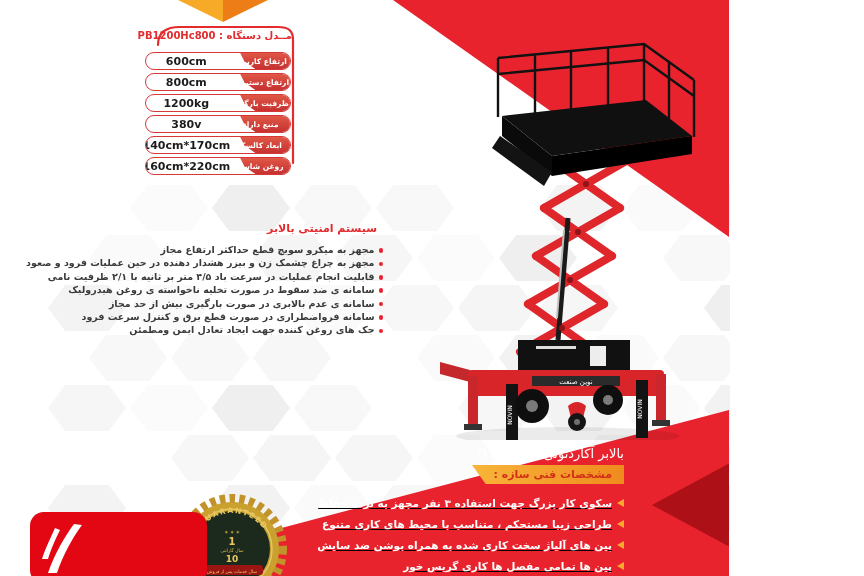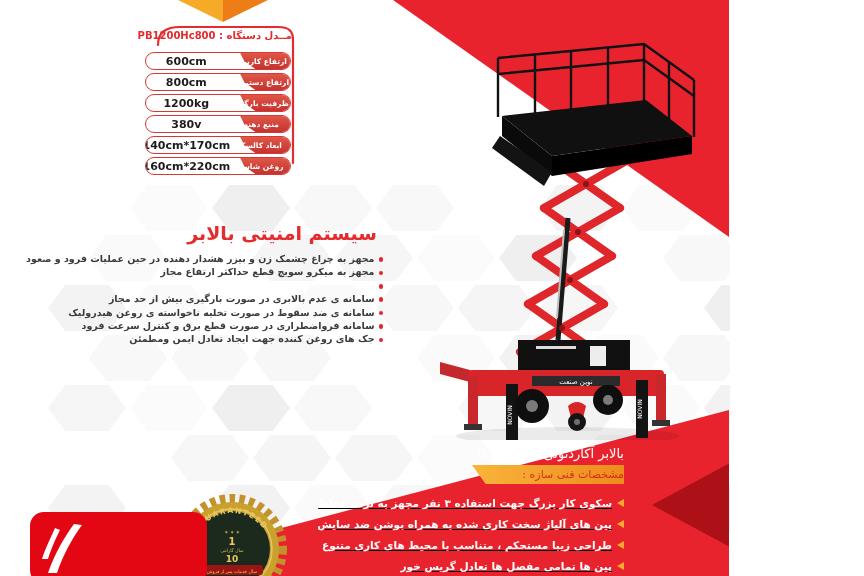--- a/index.html
+++ b/index.html
@@ -28,30 +28,30 @@
       border-radius:10px;box-sizing:border-box;z-index:4;overflow:hidden;}
   .pill .redpart{position:absolute;right:-1px;top:-1px;bottom:-1px;width:54%;
       background:linear-gradient(180deg,#e15a47,#c42f2f);
       clip-path:polygon(34% 0,100% 0,100% 100%,56% 100%,40% 52%);border-radius:0 10px 10px 0;}
   .pill .plabel{position:absolute;right:2px;top:0;height:100%;width:40%;display:flex;align-items:center;
       justify-content:center;color:#fff;font-size:7.5px;font-weight:bold;direction:rtl;white-space:nowrap;}
   .pill .pvalue{position:absolute;left:0;top:0;height:100%;width:56%;display:flex;align-items:center;
       justify-content:center;color:#1c1c1c;font-size:11px;font-weight:bold;white-space:nowrap;}
   
   .safety{position:absolute;top:222px;right:376px;width:370px;direction:rtl;text-align:right;z-index:4;}
-  .safety h2{margin:0 6px 8px 0;font-size:19px;font-weight:bold;color:#e42b2e;}
+  .safety h2{margin:0 6px 8px 0;font-size:11px;font-weight:bold;color:#e42b2e;}
   .sline{font-size:9.5px;font-weight:bold;color:#3b3b3b;line-height:13.4px;white-space:nowrap;}
   .sdot{display:inline-block;width:4.5px;height:4.5px;border-radius:50%;background:#e8232e;
       margin-inline-end:4px;vertical-align:middle;}
   
   .product{position:absolute;top:446px;right:135px;width:430px;direction:rtl;text-align:right;z-index:5;}
   .ptitle{font-size:13px;font-weight:normal;color:#ffffff;padding-left:0;padding-right:0;white-space:nowrap;}
   .pbar{width:152px;height:19px;margin:4px 0 0 0;background:linear-gradient(270deg,#ef8b1e,#f8b53a);
       clip-path:polygon(0 0,100% 0,100% 100%,9% 100%);display:flex;align-items:center;}
-  .pbar span{font-size:11px;font-weight:normal;color:#d33019;white-space:nowrap;}
+  .pbar span{font-size:11px;font-weight:bold;color:#d33019;padding-right:12px;white-space:nowrap;}
   .plist{margin-top:9px;text-decoration:underline;}
   .fline{font-size:10.5px;font-weight:bold;color:#ffffff;line-height:21px;white-space:nowrap;}
   .ftri{display:inline-block;width:0;height:0;border-top:4.5px solid transparent;
       border-bottom:4.5px solid transparent;border-right:7px solid #f9a92c;margin-inline-end:5px;}
   
   #lift{position:absolute;left:440px;top:40px;z-index:3;}
   
   #seal{position:absolute;left:177px;top:494px;z-index:6;}
   .brand{position:absolute;left:30px;top:512px;width:177px;height:72px;background:#e30613;
       border-radius:14px;display:flex;flex-direction:row;align-items:center;justify-content:space-between;
@@ -143,41 +143,41 @@
     <span class="plabel">ارتفاع دسترسی</span>
     <span class="pvalue">800cm</span>
   </div>
   <div class="pill" style="top:94px">
     <div class="redpart"></div>
     <span class="plabel">ظرفیت بارگیری</span>
     <span class="pvalue">1200kg</span>
   </div>
   <div class="pill" style="top:115px">
     <div class="redpart"></div>
-    <span class="plabel">منبع دهنده</span>
+    <span class="plabel">منبع دارای</span>
     <span class="pvalue">380v</span>
   </div>
   <div class="pill" style="top:136px">
     <div class="redpart"></div>
     <span class="plabel">ابعاد کالسکه</span>
     <span class="pvalue">140cm*170cm</span>
   </div>
   <div class="pill" style="top:157px">
     <div class="redpart"></div>
     <span class="plabel">روغن شاسی</span>
     <span class="pvalue">160cm*220cm</span>
   </div>
 
   <div class="safety">
     <h2>سیستم امنیتی بالابر</h2>
+    <div class="sline"><span class="sdot"></span><span>مجهز به میکرو سویچ قطع حداکثر ارتفاع مجاز</span></div>
     <div class="sline"><span class="sdot"></span><span>مجهز به چراغ چشمک زن و بیزر هشدار دهنده در حین عملیات فرود و صعود</span></div>
-    <div class="sline"><span class="sdot"></span><span>مجهز به میکرو سویچ قطع حداکثر ارتفاع مجاز</span></div>
-    <div class="sline"><span class="sdot"></span></div>
+    <div class="sline"><span class="sdot"></span><span>قابلیت انجام عملیات در سرعت باد ۴/۵ متر بر ثانیه با ۲/۱ ظرفیت نامی</span></div>
+    <div class="sline"><span class="sdot"></span><span>سامانه ی ضد سقوط در صورت تخلیه ناخواسته ی روغن هیدرولیک</span></div>
     <div class="sline"><span class="sdot"></span><span>سامانه ی عدم بالابری در صورت بارگیری بیش از حد مجاز</span></div>
-    <div class="sline"><span class="sdot"></span><span>سامانه ی ضد سقوط در صورت تخلیه ناخواسته ی روغن هیدرولیک</span></div>
     <div class="sline"><span class="sdot"></span><span>سامانه فرواضطراری در صورت قطع برق و کنترل سرعت فرود</span></div>
     <div class="sline"><span class="sdot"></span><span>جک های روغن کننده جهت ایجاد تعادل  ایمن ومطمئن</span></div>
   </div>
 
   <svg id="lift" width="260" height="400" viewBox="0 0 260 400">
     <ellipse cx="128" cy="396" rx="112" ry="9" fill="rgba(0,0,0,0.08)"></ellipse>
 
     <g stroke="#df262b" stroke-width="8" stroke-linecap="round">
       <line x1="112" y1="120" x2="180" y2="168"></line>
         <line x1="188" y1="120" x2="104" y2="168"></line>
@@ -241,23 +241,23 @@
       <circle cx="137" cy="382" r="3" fill="#6f6f6f"></circle>
   </svg>
 
   <div class="product">
     <div class="ptitle">بالابر آکاردئونی نوین تیپ D</div>
     <div class="pbar">
       <span>مشخصات فنی سازه :</span>
     </div>
     <div class="plist">
       <div class="fline"><span class="ftri"></span><span>سکوی کار بزرگ جهت استفاده ۳ نفر مجهز به نرده حفاظ</span></div>
+      <div class="fline"><span class="ftri"></span><span>طراحی زیبا مستحکم ، متناسب با محیط های کاری متنوع</span></div>
       <div class="fline"><span class="ftri"></span><span>پین های آلیاژ سخت کاری شده به همراه بوشن ضد سایش</span></div>
-      <div class="fline"><span class="ftri"></span><span>طراحی زیبا مستحکم ، متناسب با محیط های کاری متنوع</span></div>
-      <div class="fline"><span class="ftri"></span><span>پین ها تمامی مفصل ها تعادل گریس خور</span></div>
+      <div class="fline"><span class="ftri"></span><span>پین ها تمامی مفصل ها کاری گریس خور</span></div>
 
     </div>
   </div>
 
   <svg id="seal" width="110" height="110" viewBox="0 0 110 110">
     <defs>
         <path id="sealArc" d="M16,58 A39,39 0 1 1 94,58"></path>
       </defs>
     <circle cx="55" cy="55" r="50" fill="none" stroke="#c2922b" stroke-width="10" stroke-dasharray="5.5 4.2"></circle>
     <circle cx="55" cy="55" r="47" fill="#caa02f"></circle>

